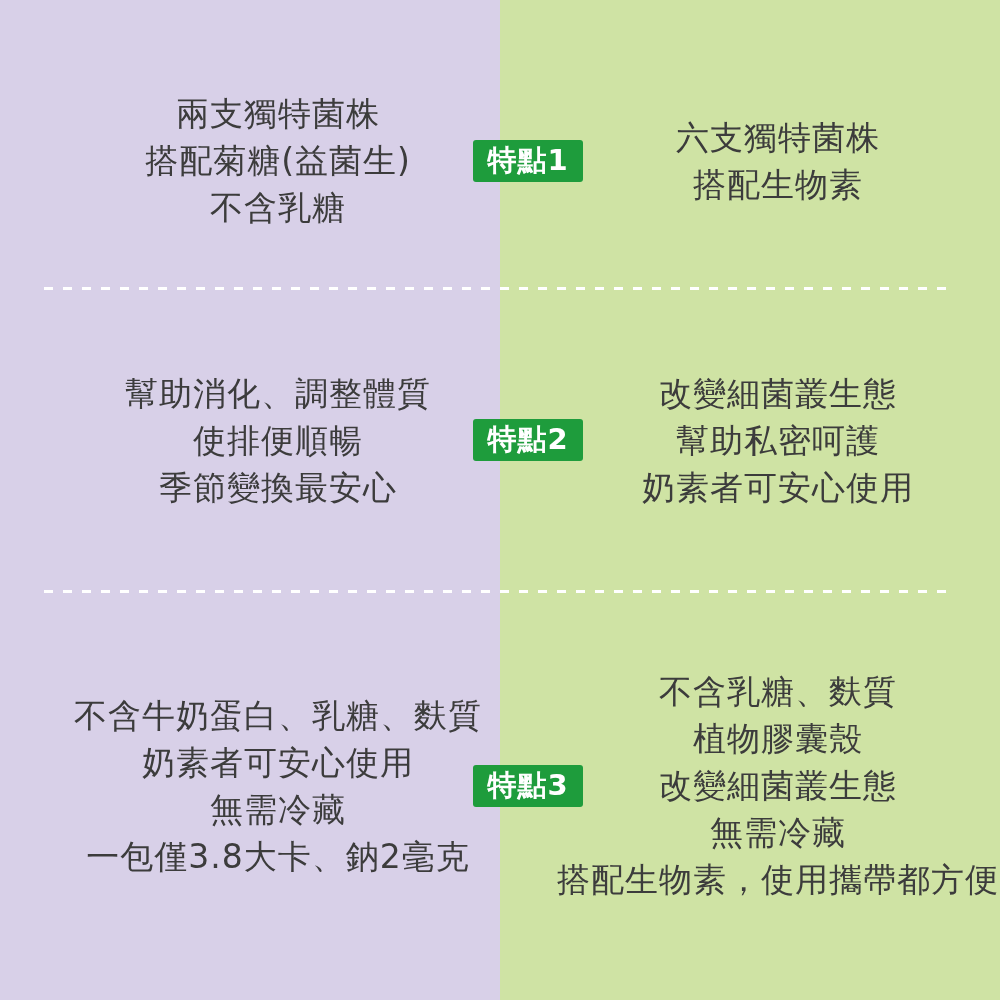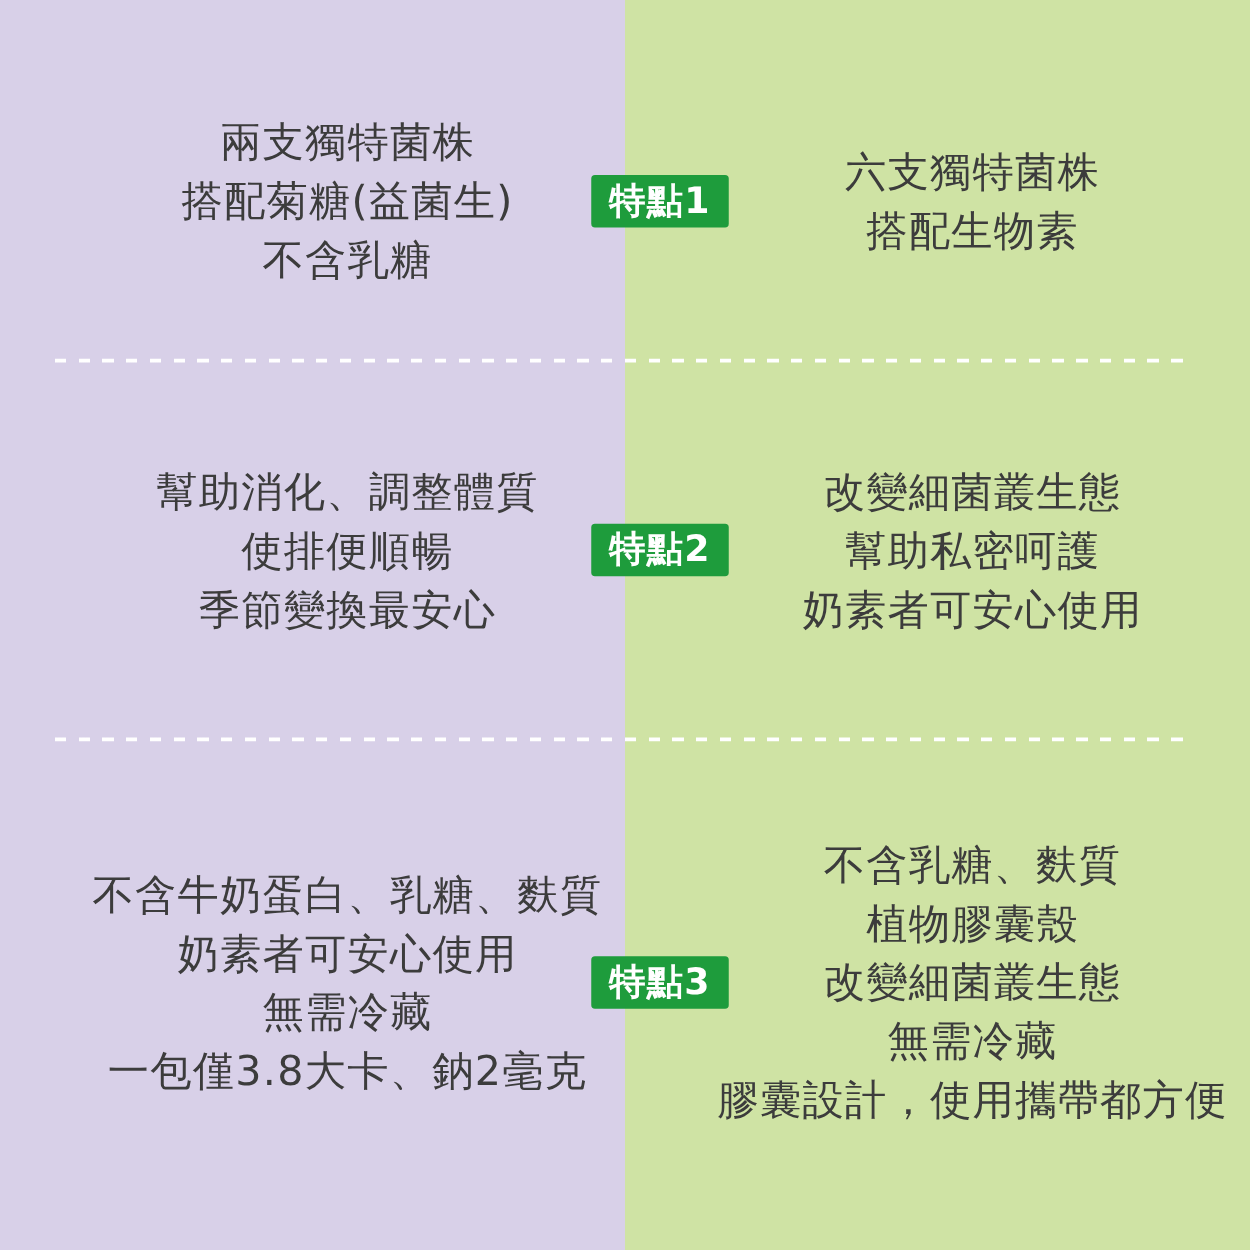--- a/index.html
+++ b/index.html
@@ -128,21 +128,21 @@
         <p>不含牛奶蛋白、乳糖、麩質</p>
         <p>奶素者可安心使用</p>
         <p>無需冷藏</p>
         <p>一包僅3.8大卡、鈉2毫克</p>
       </div>
       <div class="col">
         <p>不含乳糖、麩質</p>
         <p>植物膠囊殼</p>
         <p>改變細菌叢生態</p>
         <p>無需冷藏</p>
-        <p>膠囊設計，使用攜帶都方便</p>
+        <p>搭配生物素，使用攜帶都方便</p>
       </div>
       <div class="badge">
         <span>特點3</span>
       </div>
     </div>
   </section>
 
 </div>
 
 </body></html>

